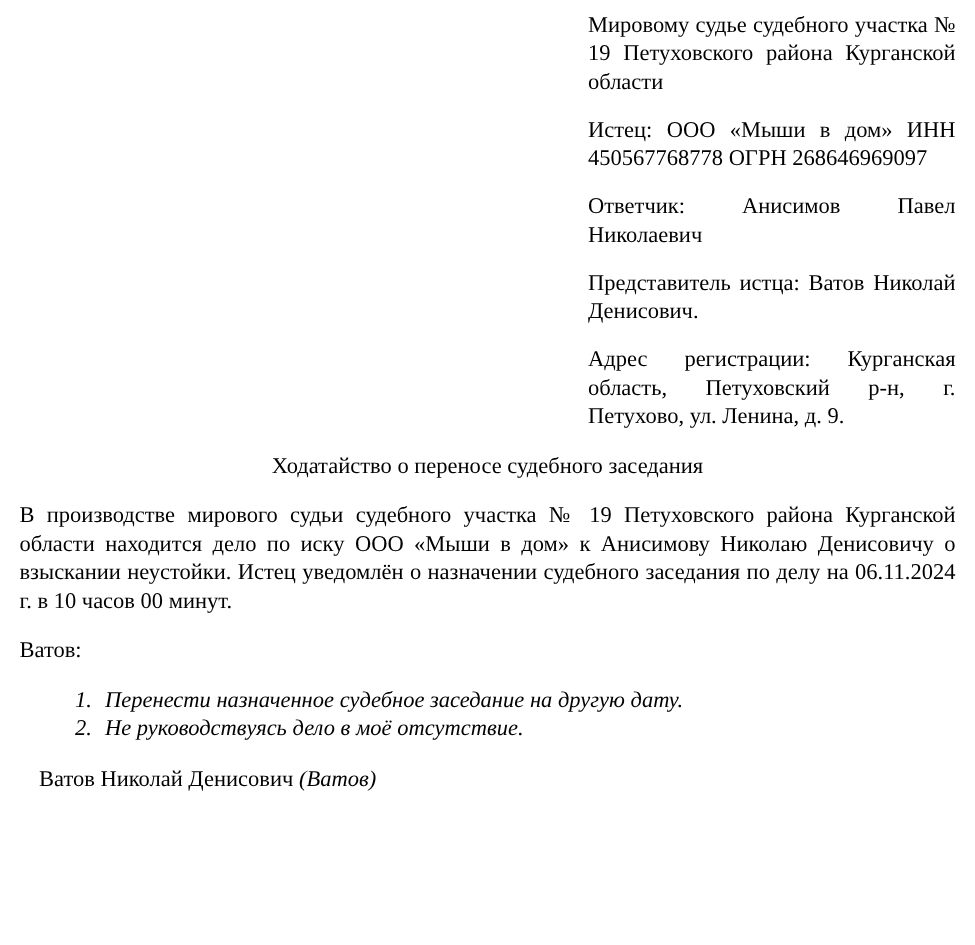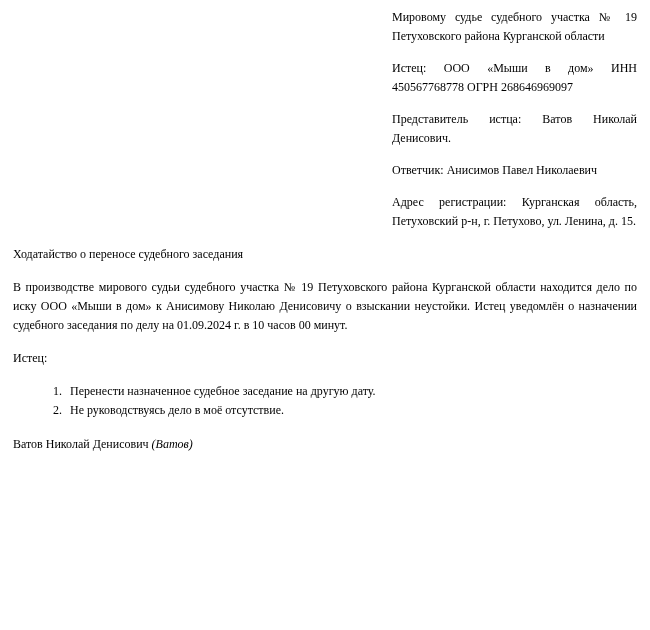--- a/index.html
+++ b/index.html
@@ -8,82 +8,83 @@
     background: #ffffff;
   }
   .page {
     position: relative;
     width: 650px;
     height: 630px;
     box-sizing: border-box;
     background: #ffffff;
     color: #000000;
     font-family: "Liberation Serif", "DejaVu Serif", serif;
-    font-size: 12px;
+    font-size: 15px;
     line-height: 19px;
     padding: 8px 13px 0 13px;
     overflow: hidden;
   }
   .header-col {
     margin-left: 379px;
     width: 245px;
   }
   .header-col p {
     margin: 0 0 13px 0;
     text-align: justify;
   }
   .doc-title {
-    text-align: left;
+    text-align: center;
     margin: 14px 0 14px 0;
   }
   .body-p {
     margin: 0 0 14px 0;
     text-align: justify;
   }
   .intro-p {
     margin: 0 0 14px 0;
     text-align: left;
   }
   ol.requests {
     margin: 0 0 15px 0;
     padding: 0 0 0 52px;
     list-style-type: decimal;
   }
   ol.requests li {
     margin: 0;
     padding-left: 5px;
     text-align: left;
+    font-style: italic;
   }
   .signature {
-    margin: 0;
+    margin: 13px;
     text-align: left;
   }
   .signature .sig-note {
     font-style: italic;
   }
 </style>
 </head>
 <body>
 
 <div class="page">
 
   <div class="header-col">
     <p>Мировому судье судебного участка № 19 Петуховского района Курганской области</p>
     <p>Истец: ООО «Мыши в дом» ИНН 450567768778 ОГРН 268646969097</p>
+    <p>Ответчик: Анисимов Павел Николаевич</p>
     <p>Представитель истца: Ватов Николай Денисович.</p>
-    <p>Ответчик: Анисимов Павел Николаевич</p>
-    <p>Адрес регистрации: Курганская область, Петуховский р-н, г. Петухово, ул. Ленина, д. 15.</p>
+    <p>Адрес регистрации: Курганская область, Петуховский р-н, г. Петухово, ул. Ленина, д. 9.</p>
   </div>
 
   <p class="doc-title">Ходатайство о переносе судебного заседания</p>
 
-  <p class="body-p">В производстве мирового судьи судебного участка № 19 Петуховского района Курганской области находится дело по иску ООО «Мыши в дом» к Анисимову Николаю Денисовичу о взыскании неустойки. Истец уведомлён о назначении судебного заседания по делу на 01.09.2024 г. в 10 часов 00 минут.</p>
+  <p class="body-p">В производстве мирового судьи судебного участка № 19 Петуховского района Курганской области находится дело по иску ООО «Мыши в дом» к Анисимову Николаю Денисовичу о взыскании неустойки. Истец уведомлён о назначении судебного заседания по делу на 06.11.2024 г. в 10 часов 00 минут.</p>
 
 
-  <p class="intro-p">Истец:</p>
+  <p class="intro-p">Ватов:</p>
 
   <ol class="requests">
     <li>Перенести назначенное судебное заседание на другую дату.</li>
     <li>Не руководствуясь дело в моё отсутствие.</li>
   </ol>
 
   <p class="signature"><span>Ватов Николай Денисович </span><span class="sig-note">(Ватов)</span></p>
 
 </div>
 

